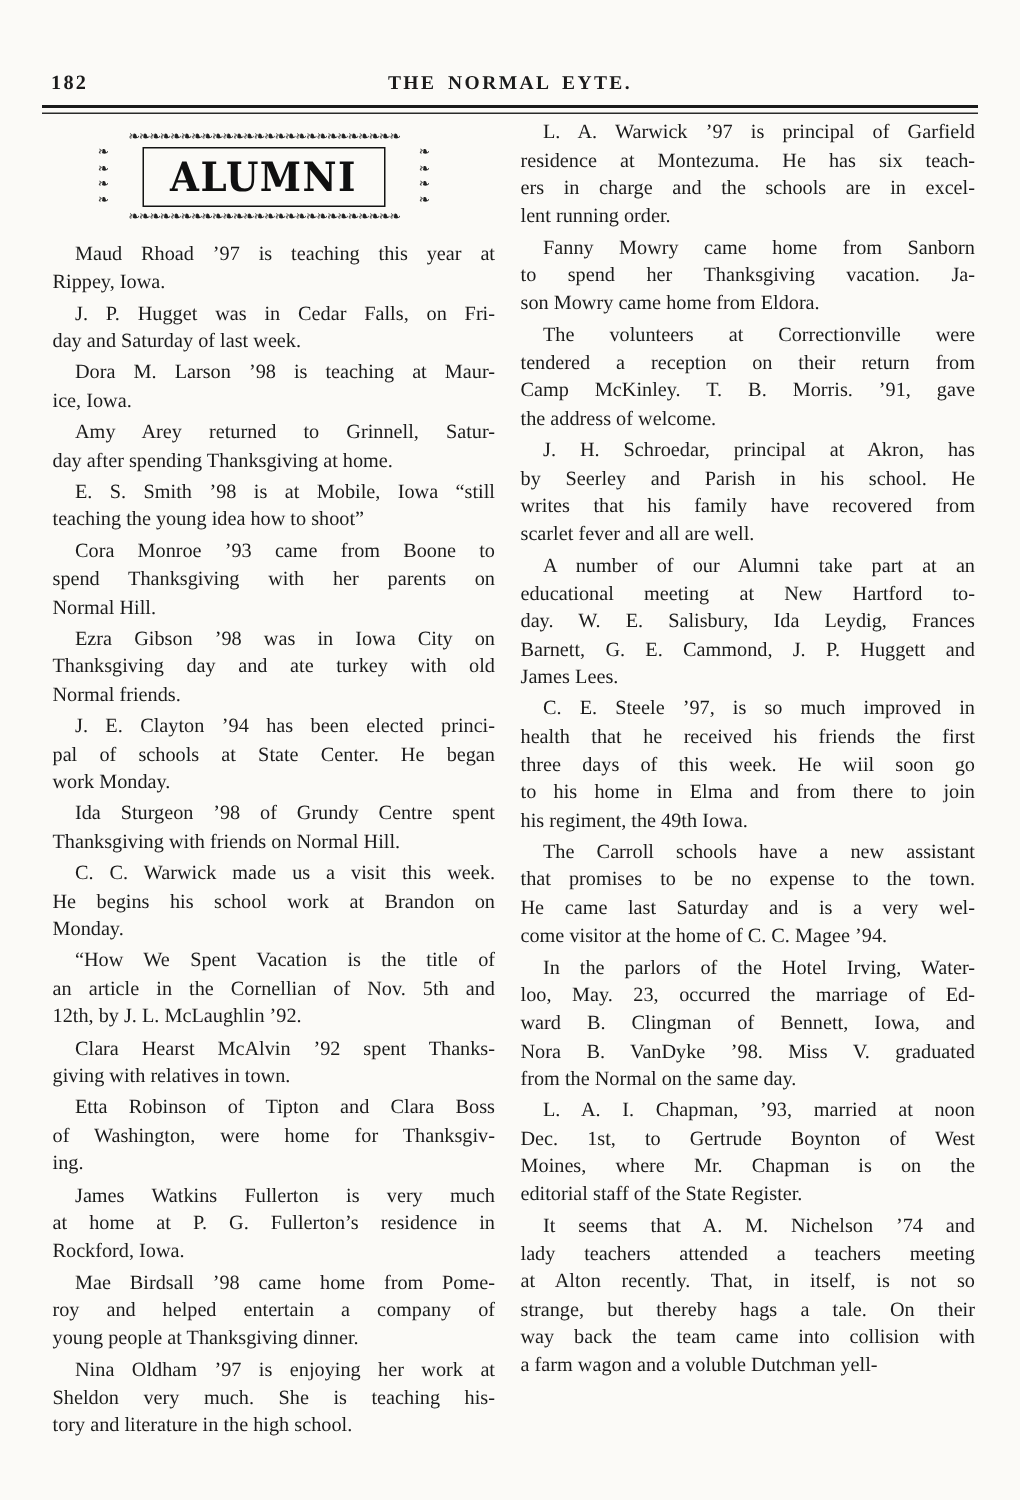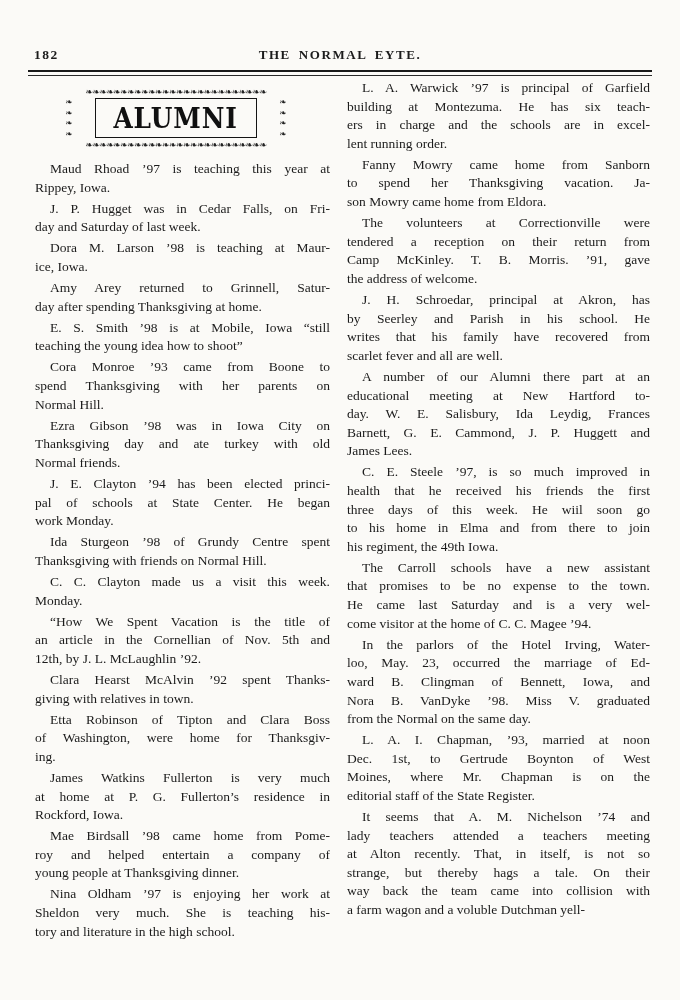--- a/index.html
+++ b/index.html
@@ -162,21 +162,22 @@
           <div class="para">
             <div class="line first">J. E. Clayton ’94 has been elected princi-</div>
             <div class="line">pal of schools at State Center.  He began</div>
             <div class="line last">work Monday.</div>
           </div>
           <div class="para">
             <div class="line first">Ida Sturgeon ’98 of Grundy Centre spent</div>
             <div class="line last">Thanksgiving with friends on Normal Hill.</div>
           </div>
           <div class="para">
-            <div class="line first">C. C. Clayton made us a visit this week.</div>
+            <div class="line first">C. C. Warwick made us a visit this week.</div>
+            <div class="line">He begins his school work at Brandon on</div>
             <div class="line last">Monday.</div>
           </div>
           <div class="para">
             <div class="line first">“How We Spent Vacation is the title of</div>
             <div class="line">an article in the Cornellian of Nov. 5th and</div>
             <div class="line last">12th, by J. L. McLaughlin ’92.</div>
           </div>
           <div class="para">
             <div class="line first">Clara Hearst McAlvin ’92 spent Thanks-</div>
             <div class="line last">giving with relatives in town.</div>
@@ -200,21 +201,21 @@
             <div class="line first">Nina Oldham ’97 is enjoying her work at</div>
             <div class="line">Sheldon very much.  She is teaching his-</div>
             <div class="line last">tory and literature in the high school.</div>
           </div>
         </div>
     </div>
 
     <div class="col col-right" id="col-right-text">
         <div class="para">
           <div class="line first">L. A. Warwick ’97 is principal of Garfield</div>
-          <div class="line">building at Montezuma.  He has six teach-</div>
+          <div class="line">residence at Montezuma.  He has six teach-</div>
           <div class="line">ers in charge and the schools are in excel-</div>
           <div class="line last">lent running order.</div>
         </div>
         <div class="para">
           <div class="line first">Fanny Mowry came home from Sanborn</div>
           <div class="line">to spend her Thanksgiving vacation.  Ja-</div>
           <div class="line last">son Mowry came home from Eldora.</div>
         </div>
         <div class="para">
           <div class="line first">The volunteers at Correctionville were</div>
@@ -222,21 +223,21 @@
           <div class="line">Camp McKinley.  T. B. Morris. ’91, gave</div>
           <div class="line last">the address of welcome.</div>
         </div>
         <div class="para">
           <div class="line first">J. H. Schroedar, principal at Akron, has</div>
           <div class="line">by Seerley and Parish in his school.  He</div>
           <div class="line">writes that his family have recovered from</div>
           <div class="line last">scarlet fever and all are well.</div>
         </div>
         <div class="para">
-          <div class="line first">A number of our Alumni there part at an</div>
+          <div class="line first">A number of our Alumni take part at an</div>
           <div class="line">educational meeting at New Hartford to-</div>
           <div class="line">day.  W. E. Salisbury, Ida Leydig, Frances</div>
           <div class="line">Barnett, G. E. Cammond, J. P. Huggett and</div>
           <div class="line last">James Lees.</div>
         </div>
         <div class="para">
           <div class="line first">C. E. Steele ’97, is so much improved in</div>
           <div class="line">health that he received his friends the first</div>
           <div class="line">three days of this week.  He wiil soon go</div>
           <div class="line">to his home in Elma and from there to join</div>

